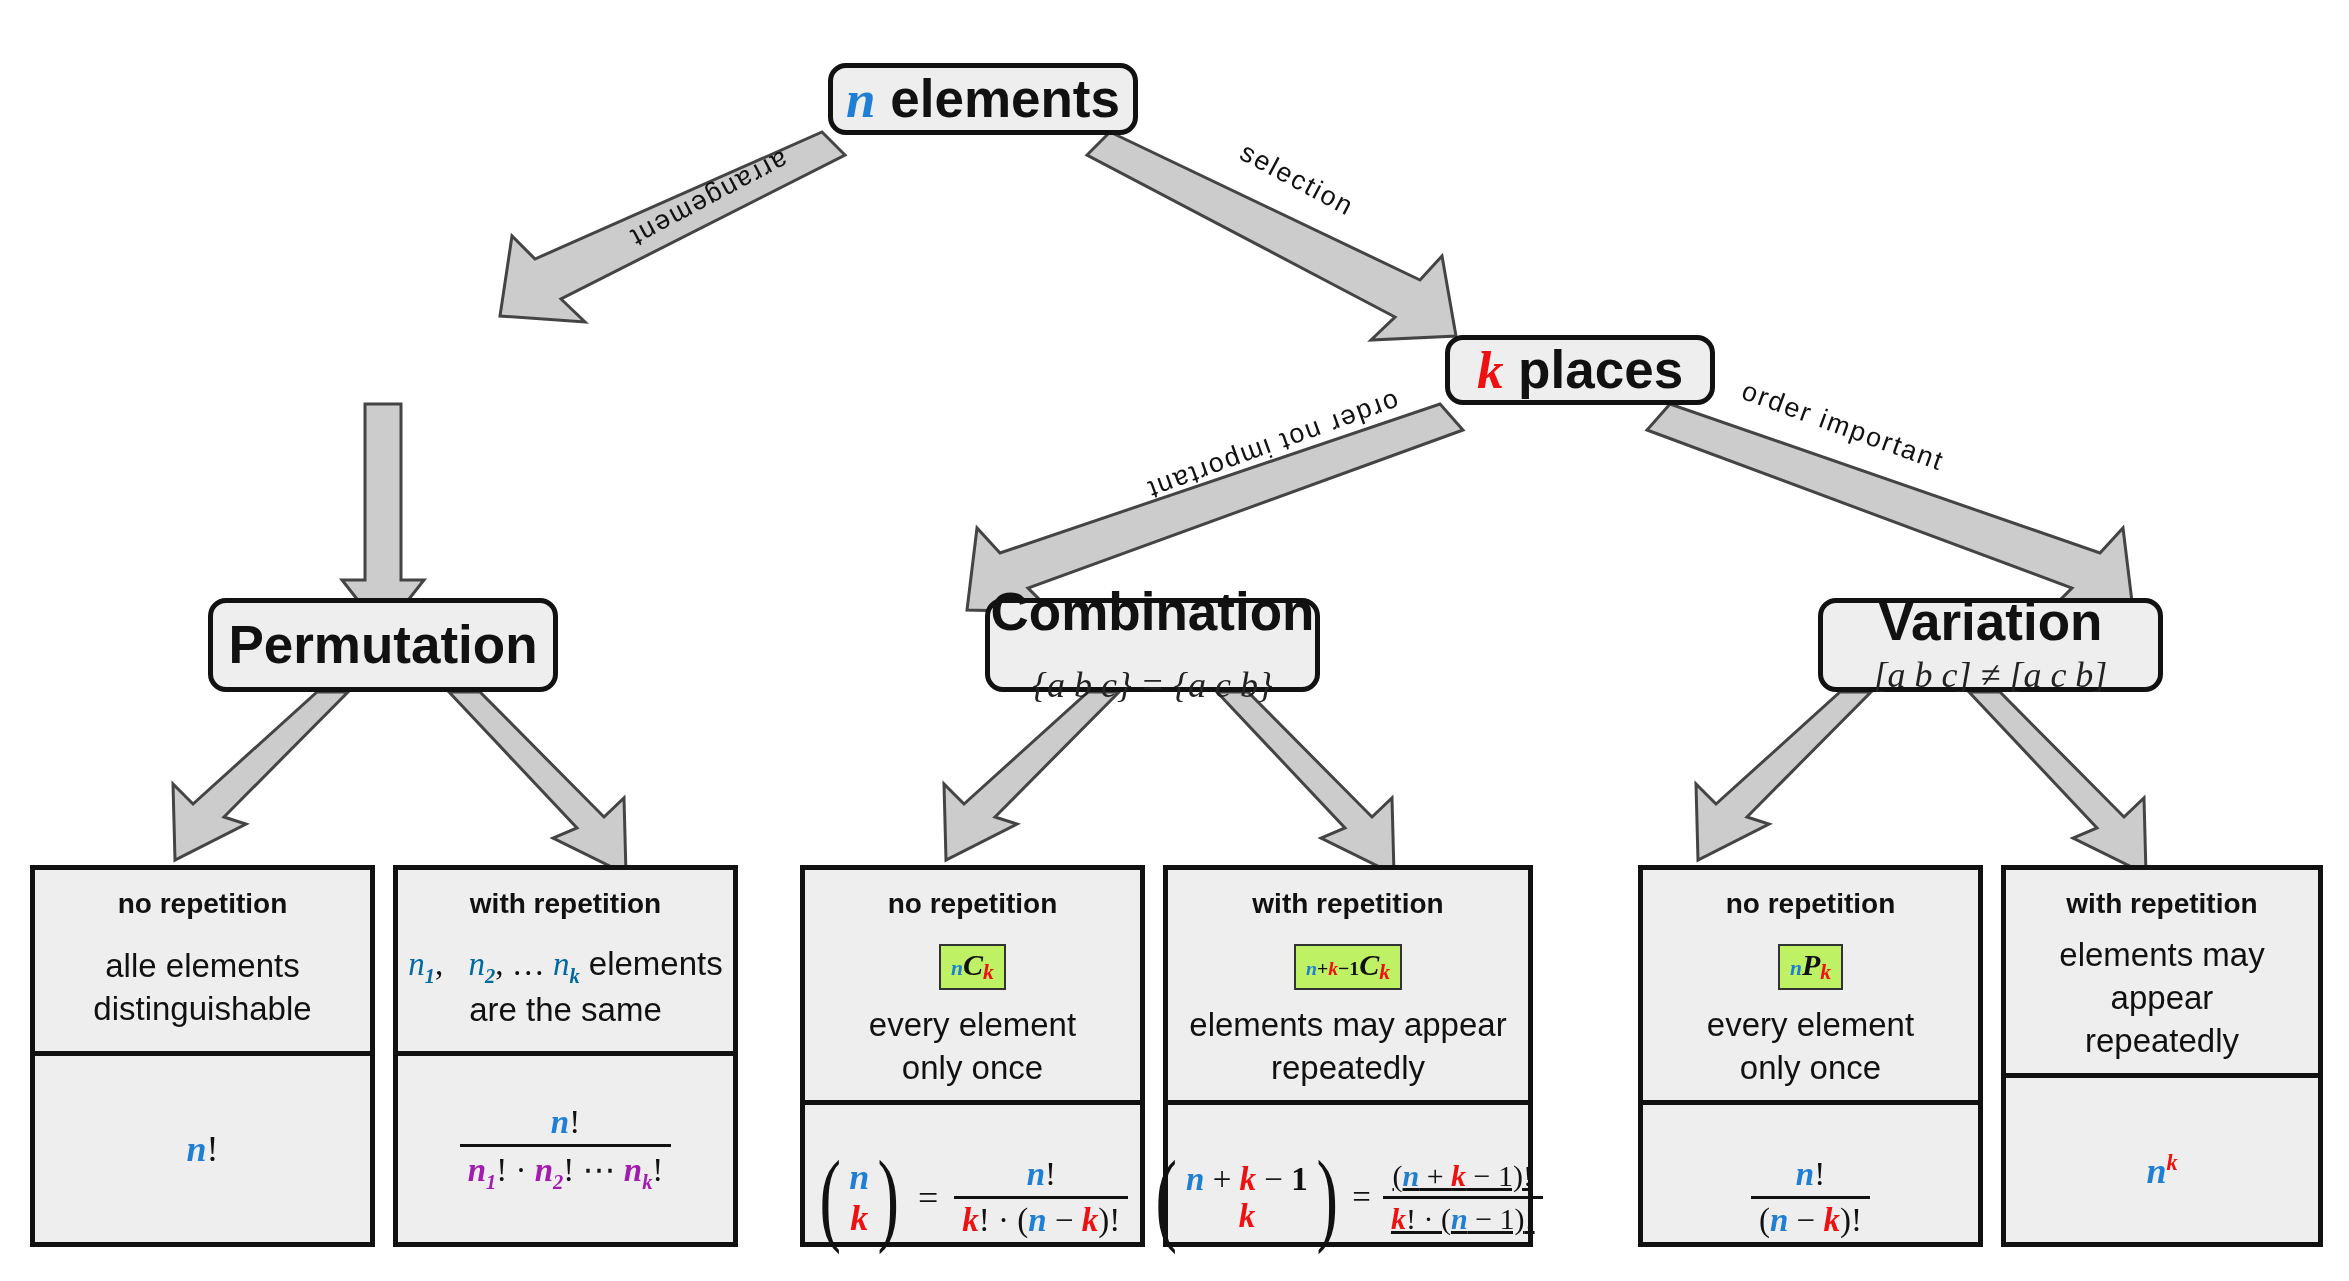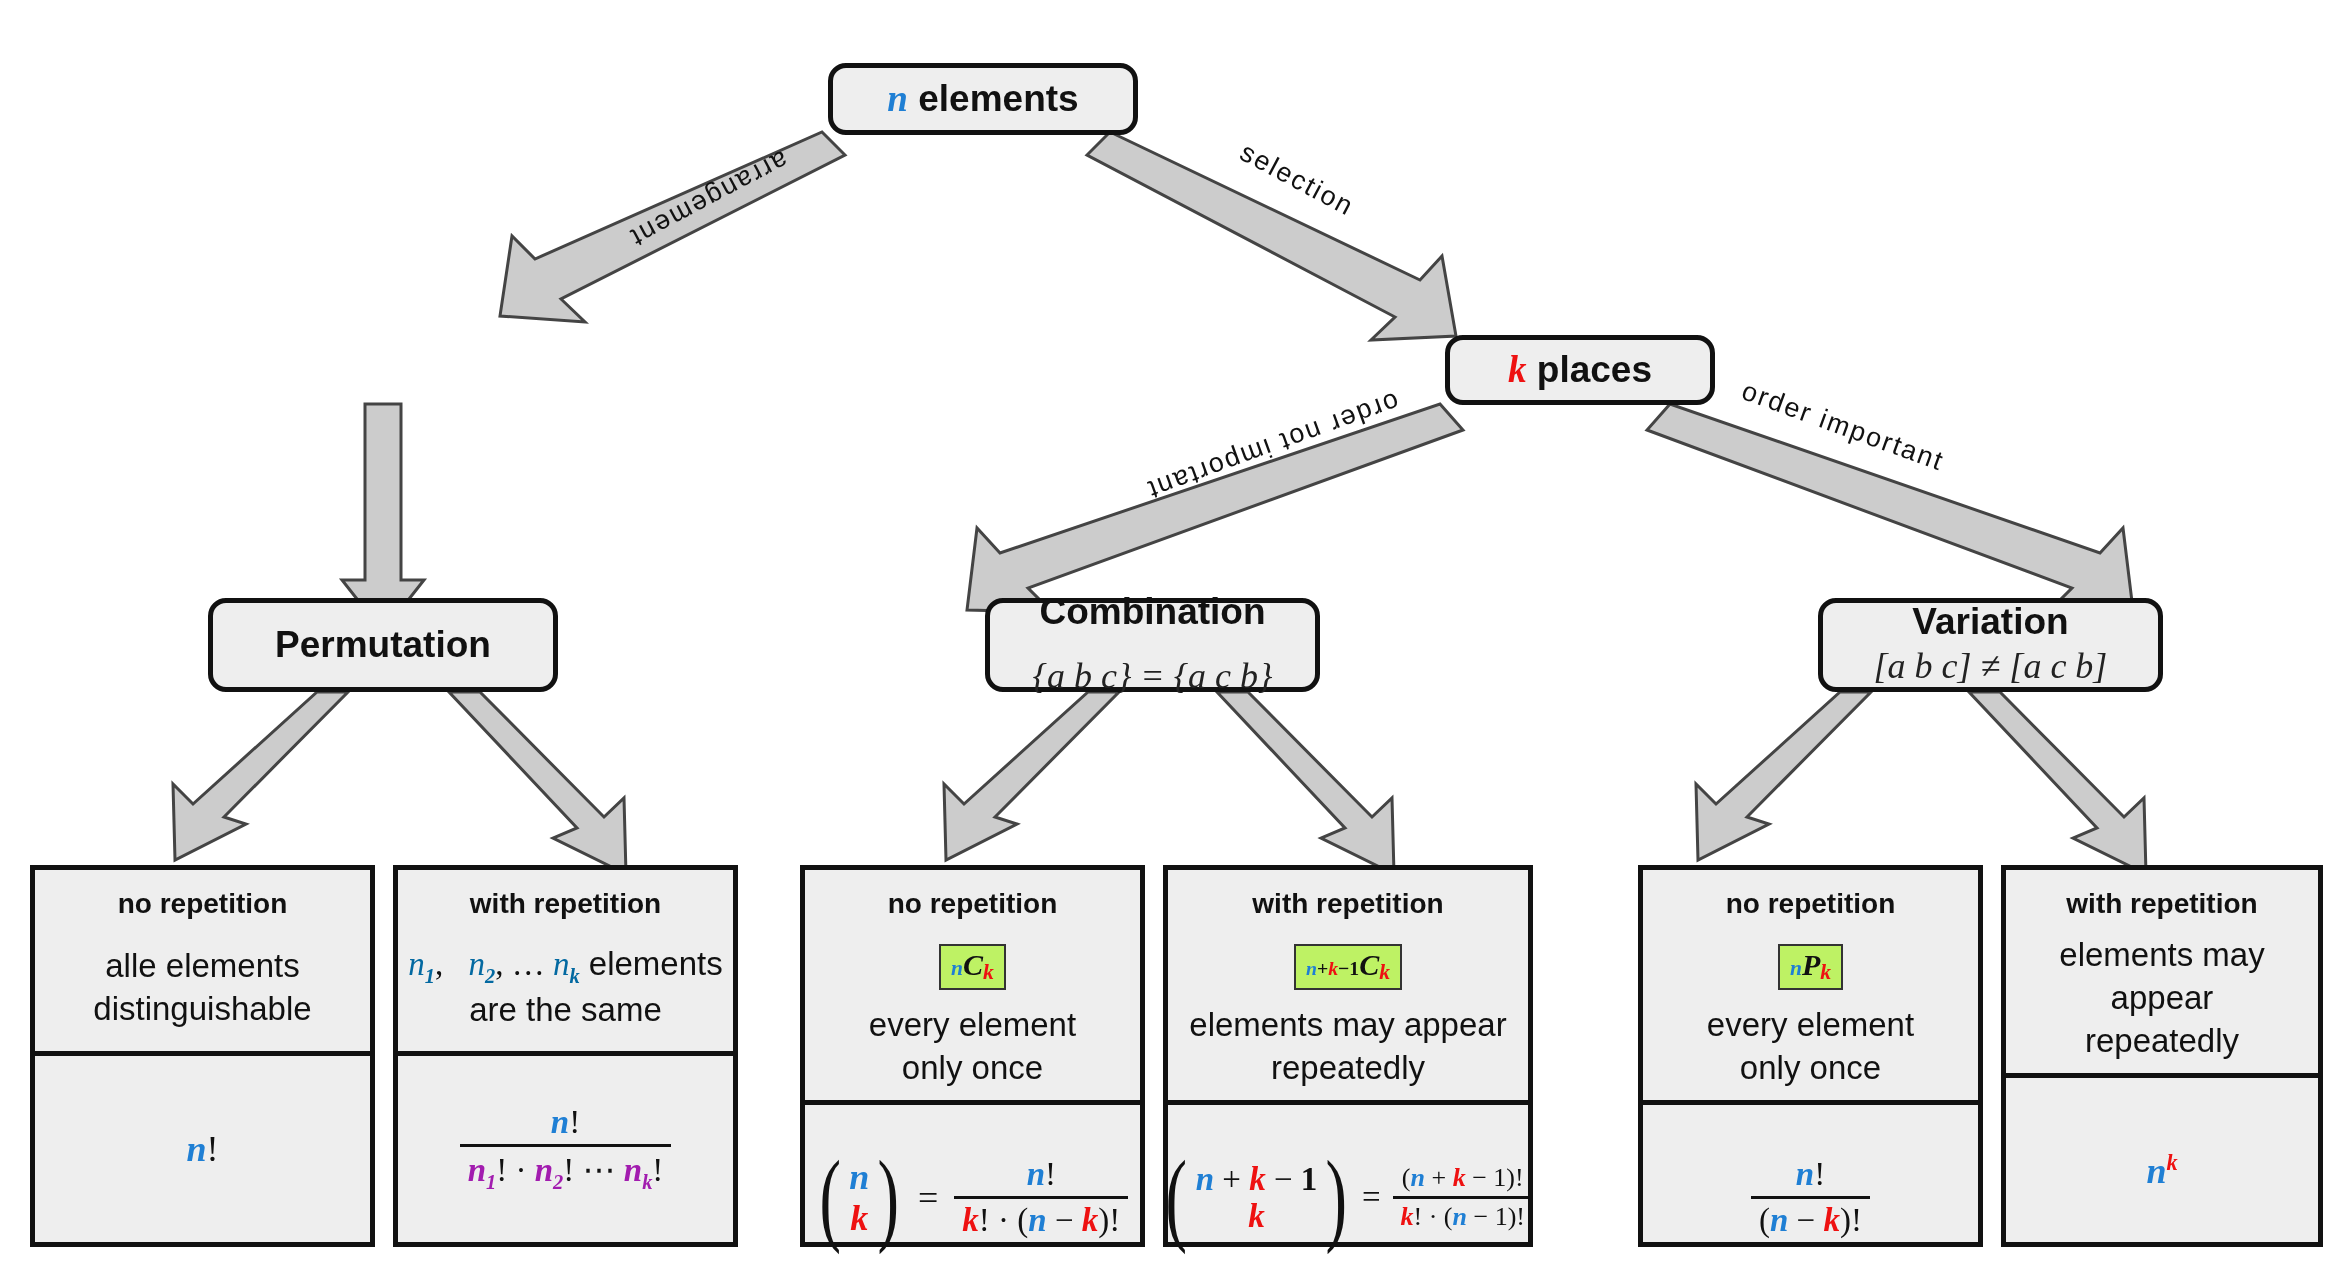--- a/index.html
+++ b/index.html
@@ -34,21 +34,21 @@
     border:5px solid #111111;
     border-radius:18px;
     display:flex;
     flex-direction:column;
     align-items:center;
     justify-content:center;
     text-align:center;
     z-index:3;
   }
   .node .title{
-    font-size:37px;
+    font-size:53px;
     font-weight:bold;
     color:#111111;
     line-height:1.05;
     white-space:nowrap;
   }
   .node .sub{
     font-family:"Liberation Serif", serif;
     font-size:36px;
     font-style:italic;
     color:#222222;
@@ -327,21 +327,21 @@
     <div class="lower" style="font-size:33px;">
       <span class="binom">
         <span class="paren">(</span>
         <span class="stack">
           <span><span class="mi mi-n">n</span><span class="op">&nbsp;+&nbsp;</span><span class="mi mi-k">k</span><span class="op">&nbsp;−&nbsp;</span><span class="mi" style="color:#111;font-style:normal;">1</span></span>
           <span class="mi mi-k">k</span>
         </span>
         <span class="paren">)</span>
       </span>
       <span class="eq" style="margin:0 8px;">=</span>
-      <span class="frac" style="font-size:26px;">
+      <span class="frac" style="font-size:30px;text-decoration:underline;">
         <span class="num"><span class="op">(</span><span class="mi mi-n">n</span><span class="op">&nbsp;+&nbsp;</span><span class="mi mi-k">k</span><span class="op">&nbsp;−&nbsp;1)</span><span class="bang">!</span></span>
         <span class="den"><span class="mi mi-k">k</span><span class="bang">!</span><span class="op">&nbsp;·&nbsp;(</span><span class="mi mi-n">n</span><span class="op">&nbsp;−&nbsp;1)</span><span class="bang">!</span></span>
       </span>
     </div>
   </div>
 
   <div class="card" style="left:1638px; top:865px; width:345px; height:382px;">
     <div class="upper">
       <div class="heading">no repetition</div>
       <div class="tagbox">

